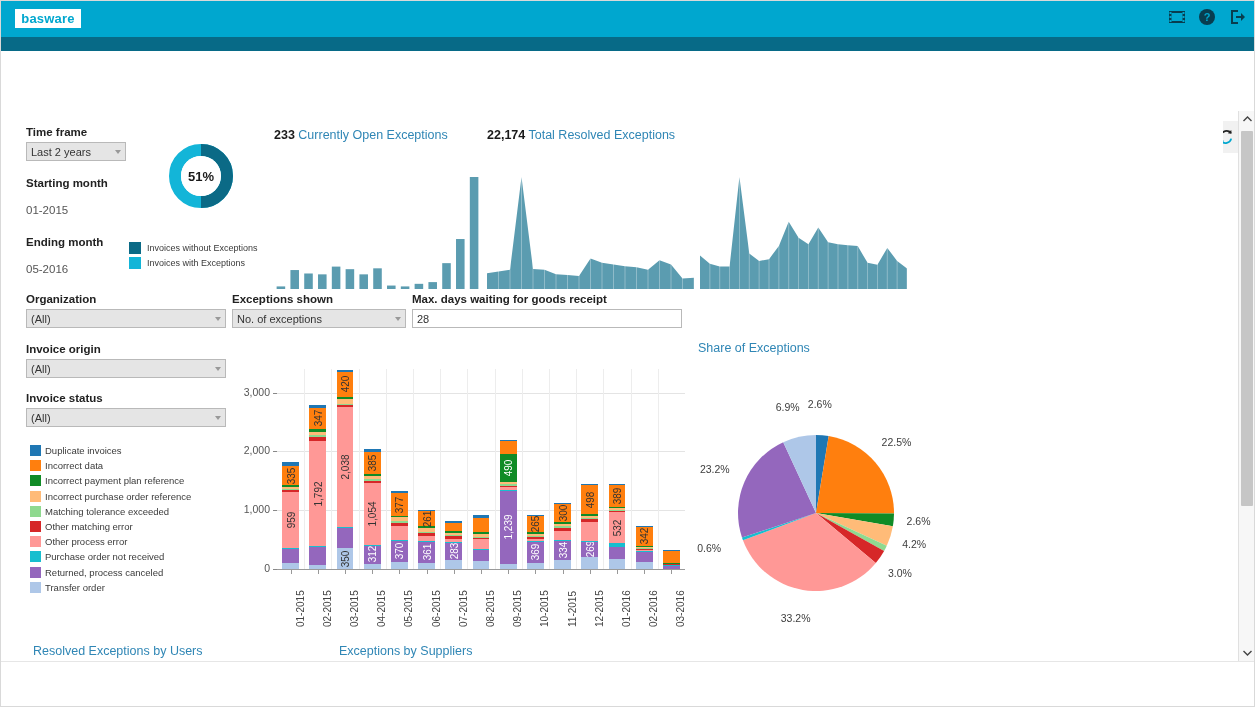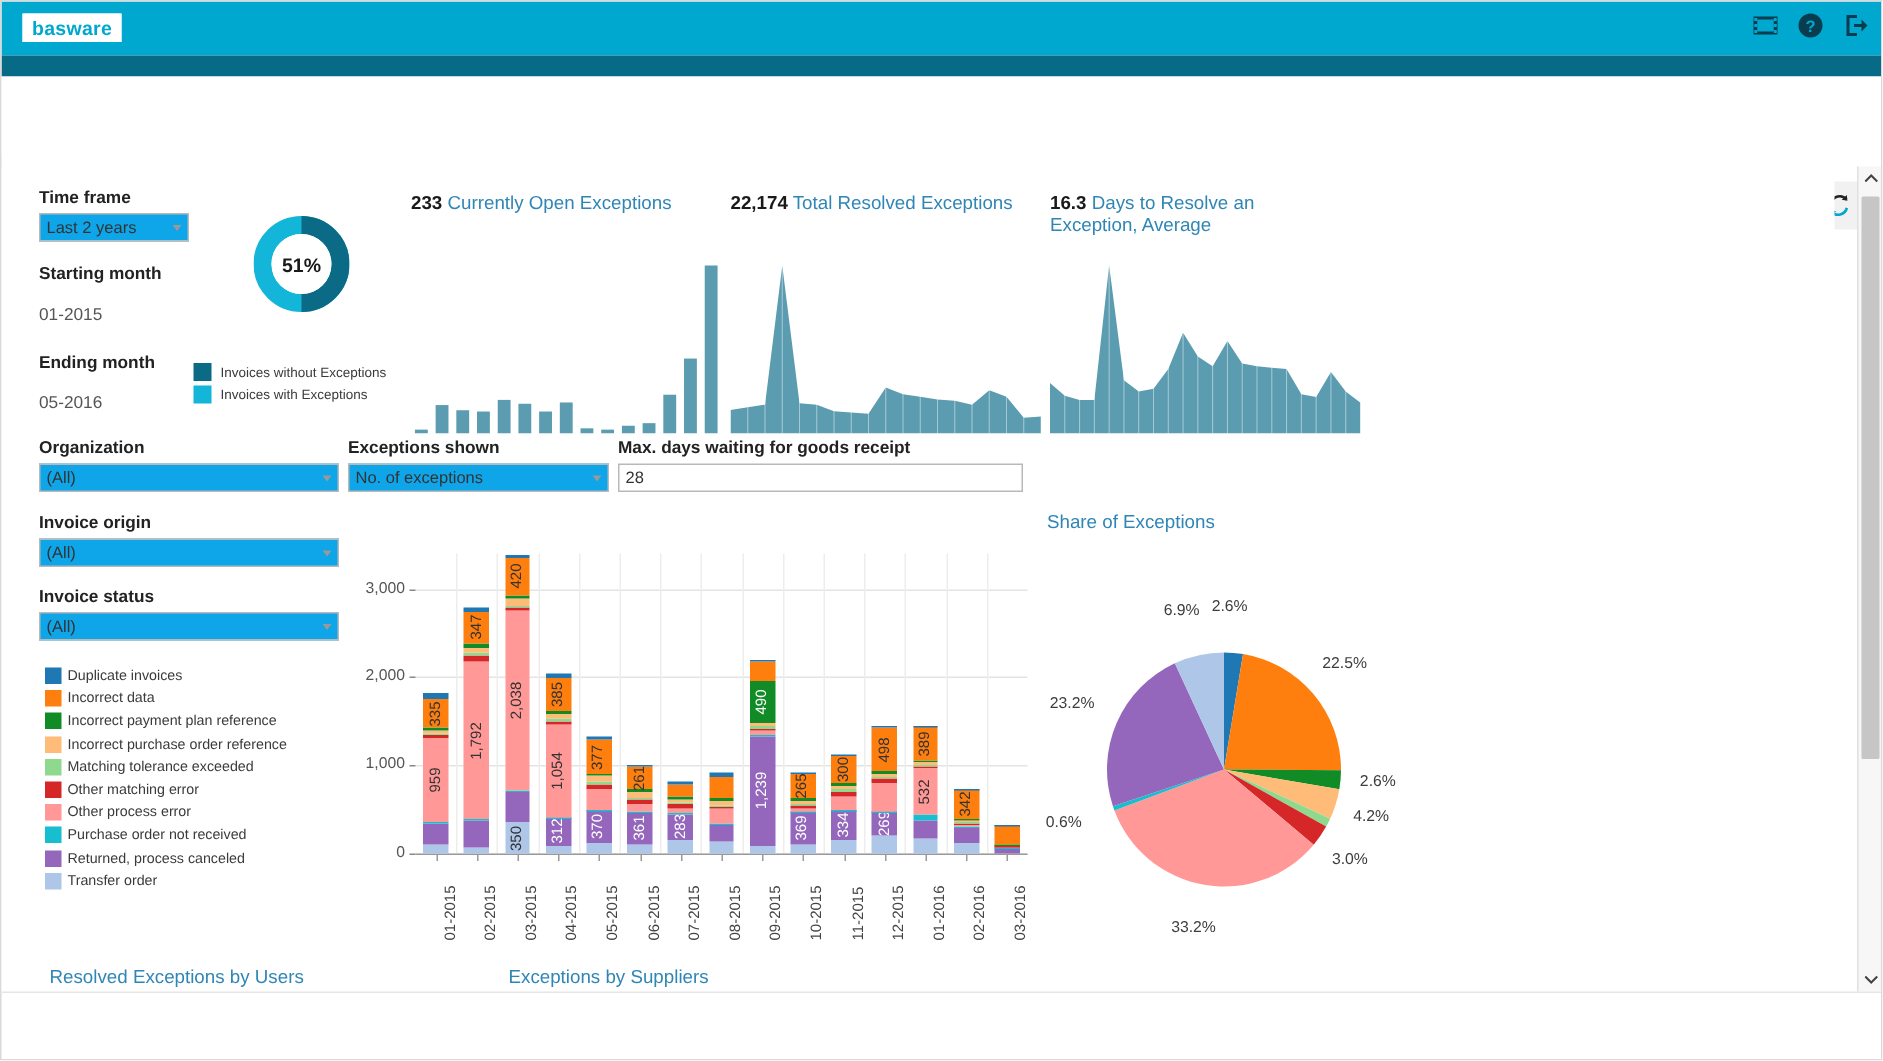--- a/index.html
+++ b/index.html
@@ -97,21 +97,21 @@
     font-size: 11.5px; font-weight: bold; color: #222;
     white-space: nowrap;
   }
   .fvalue {
     position: absolute;
     font-size: 11.5px; color: #555;
     white-space: nowrap;
   }
   .fdd {
     position: absolute; height: 19px;
-    border: 1px solid #b9b9b9; background: #0ea5e9;
+    border: 1px solid #b9b9b9; background: #e5e5e5;
     font-size: 11px; color: #333;
     display: flex; align-items: center; padding: 0 4px;
   }
   .fdd .lbl { flex: 1; }
   .fdd .caret {
     border-left: 3.5px solid transparent;
     border-right: 3.5px solid transparent;
     border-top: 4px solid #999;
   }
   .tinput {
@@ -339,24 +339,20 @@
       <span class="donut-legend-tx">Invoices with Exceptions</span>
     </div>
 
     <div class="kpi-title" style="left:273px; top:17px; width:200px;">
       <b>233</b>
       <span class="unit">Currently Open Exceptions</span>
     </div>
     <div class="kpi-title" style="left:486px; top:17px; width:200px;">
       <b>22,174</b>
       <span class="unit">Total Resolved Exceptions</span>
-    </div>
-    <div class="kpi-title" style="left:699px; top:17px; width:190px;">
-      <b>16.3</b>
-      <span class="unit">Days to Resolve an Exception, Average</span>
     </div>
 
     <div style="position:absolute; left:273px; top:60px; width:207px; height:118px;">
       <svg id="spark0" width="207" height="118" viewBox="0 0 207 118" preserveAspectRatio="none">
           <rect x="2.62" y="115.42" width="8.56" height="2.58" fill="#5b9cb0"></rect>
           <rect x="16.42" y="99.05" width="8.56" height="18.95" fill="#5b9cb0"></rect>
           <rect x="30.22" y="102.49" width="8.56" height="15.51" fill="#5b9cb0"></rect>
           <rect x="44.02" y="103.35" width="8.56" height="14.65" fill="#5b9cb0"></rect>
           <rect x="57.82" y="95.60" width="8.56" height="22.40" fill="#5b9cb0"></rect>
           <rect x="71.62" y="98.18" width="8.56" height="19.82" fill="#5b9cb0"></rect>

